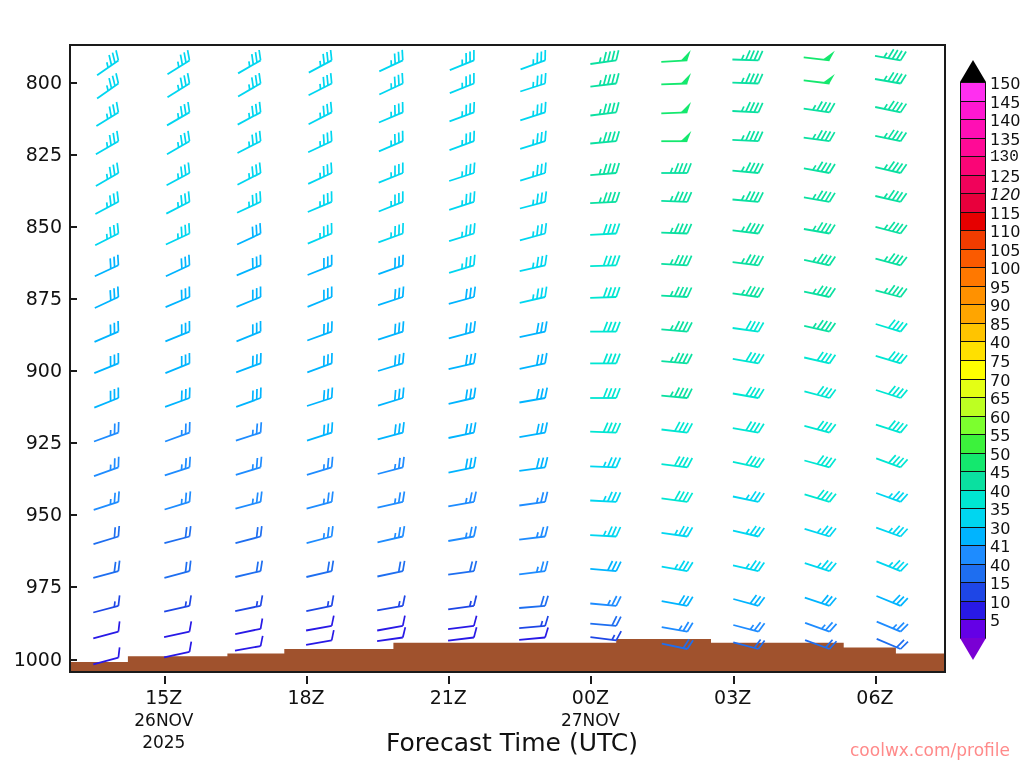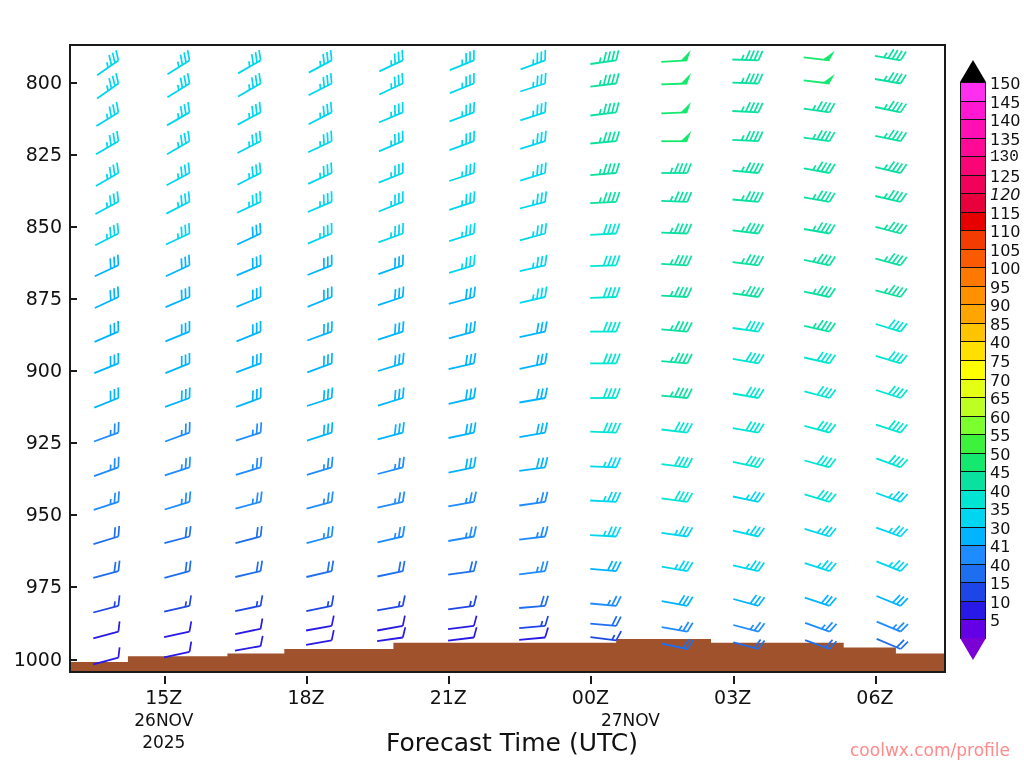--- a/index.html
+++ b/index.html
@@ -1180,21 +1180,21 @@
       <div class="xtick-mark" style="left: 94.8108px;"></div>
       <div class="xtick-label" style="left: 94.8108px;">15Z</div>
       <div class="xtick-sub" style="left: 94.8108px; top: 34px;">26NOV</div>
       <div class="xtick-sub" style="left: 94.8108px; top: 56px;">2025</div>
       <div class="xtick-mark" style="left: 237.027px;"></div>
       <div class="xtick-label" style="left: 237.027px;">18Z</div>
       <div class="xtick-mark" style="left: 379.243px;"></div>
       <div class="xtick-label" style="left: 379.243px;">21Z</div>
       <div class="xtick-mark" style="left: 521.459px;"></div>
       <div class="xtick-label" style="left: 521.459px;">00Z</div>
-      <div class="xtick-sub" style="left: 521.459px; top: 34px; margin-left: 40px;">27NOV</div>
+      <div class="xtick-sub" style="left: 521.459px; top: 34px;">27NOV</div>
       <div class="xtick-mark" style="left: 663.676px;"></div>
       <div class="xtick-label" style="left: 663.676px;">03Z</div>
       <div class="xtick-mark" style="left: 805.892px;"></div>
       <div class="xtick-label" style="left: 805.892px;">06Z</div>
     </div>
 
   <div id="xaxis-title">Forecast Time (UTC)</div>
 
   <div id="watermark">coolwx.com/profile</div>
 

